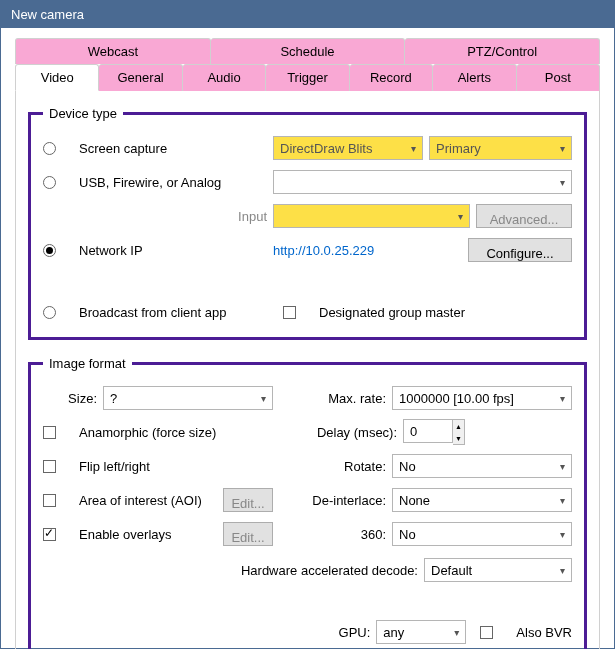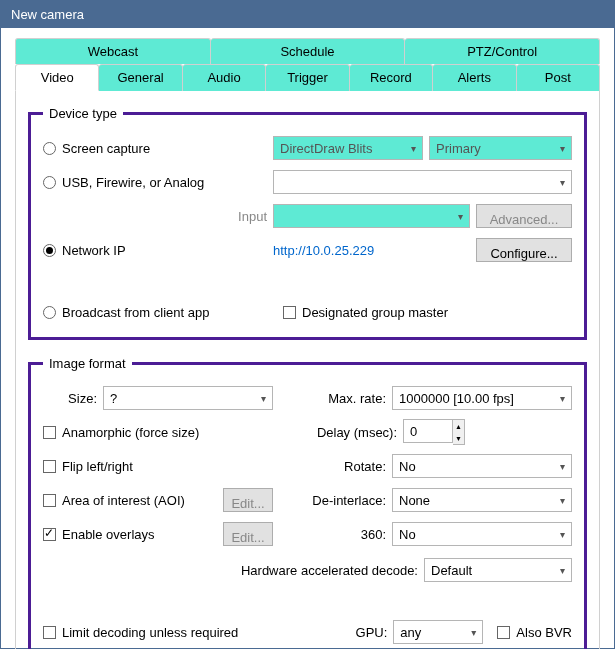--- a/index.html
+++ b/index.html
@@ -2,38 +2,38 @@
 <html><head>
 <meta charset="utf-8">
 <style>
   * { box-sizing: border-box; font-family: "Segoe UI", Tahoma, sans-serif; font-size: 13px; }
   body { margin: 0; background: #fff; }
   .window { width: 615px; height: 649px; display: flex; flex-direction: column; border: 1px solid #4a6a92; }
   .titlebar { background: #4a6a92; color: #fff; padding: 6px 10px; font-size: 12px; }
   .content { flex: 1; padding: 10px 14px 0 14px; display: flex; flex-direction: column; }
   .tabs { position: relative; }
   .tabs-row { display: flex; }
-  .tabs-row .tab { flex: 1; text-align: center; padding: 5px 0; border: 1px solid #d0d0d0; border-bottom: none; background: #5eead4; cursor: pointer; }
+  .tabs-row .tab { flex: 1; text-align: center; padding: 5px 0; border: 1px solid #d0d0d0; border-bottom: none; background: #f9a8d4; cursor: pointer; }
   .tabs-row.top .tab { border-top-left-radius: 3px; border-top-right-radius: 3px; }
   .tabs-row.bottom .tab { border-top-left-radius: 3px; border-top-right-radius: 3px; }
   .tabs-row .tab + .tab { border-left: none; }
   .tabs-row .tab.active { background: #fff; border-bottom: 1px solid #fff; position: relative; z-index: 2; }
   .tab-body { border: 1px solid #d0d0d0; border-top: none; margin-top: -1px; padding: 16px 12px 12px 12px; flex: 1; }
   fieldset { border: 3px solid #4c1d95; margin: 0 0 16px 0; padding: 14px 12px 12px 12px; }
   legend { padding: 0 6px; color: #000; }
   .row { display: flex; align-items: center; margin-bottom: 8px; min-height: 26px; }
   .row:last-child { margin-bottom: 0; margin-top: 36px; }
-  .radio-lbl, .check-lbl { display: flex; align-items: center; gap: 6px; }
+  .radio-lbl, .check-lbl { display: flex; align-items: center; gap: 23px; }
   .radio-dot { width: 13px; height: 13px; border: 1px solid #666; border-radius: 50%; position: relative; background:#fff;}
   .radio-dot.checked::after { content:""; position:absolute; width:7px; height:7px; background:#000; border-radius:50%; top:2px; left:2px; }
   .chk { width: 13px; height: 13px; border: 1px solid #666; background:#fff; position:relative; }
   .chk.checked::after { content:"✓"; position:absolute; top:-3px; left:0; font-size:12px; }
   .combo, .textin, .btn { height: 24px; }
   .combo { border: 1px solid #b5b5b5; background: #fff; display:flex; align-items:center; justify-content:space-between; padding: 0 6px; }
-  .combo.disabled { background:#5eead4; color:#555; border-color:#b5b5b5;}
+  .combo.disabled { background:#fde047; color:#555; border-color:#b5b5b5;}
   .combo .caret { font-size:10px; color:#555; }
   .textin { border:1px solid #b5b5b5; padding:0 6px; display:flex; align-items:center; background:#fff;}
   .btn { border:1px solid #adadad; background:#e1e1e1; padding: 0 12px; display:inline-flex; align-items:flex-end; justify-content:center; cursor:pointer;}
   .btn.disabled { color:#888; }
   .btn.primary { border:2px solid #0078d7; background:#e1e1e1; }
   .link { color:#0066cc; cursor:pointer;}
   .lbl-right { text-align:right; padding-right:6px; }
   .disabled-text { color:#888; }
   .spinner { display:flex; }
   .spinner .textin { width:50px; }
@@ -113,21 +113,21 @@
         </div>
 
         <div class="row">
           <div style="width:230px" class="radio-lbl">
             <span class="radio-dot checked"></span>
             <span>Network IP</span>
           </div>
           <div style="flex:1">
             <span class="link">http://10.0.25.229</span>
           </div>
-          <div class="btn" style="width:96px">
+          <div class="btn" style="width:104px">
               <span>Configure...</span>
             </div>
         </div>
 
         <div class="row">
           <div style="width:240px" class="radio-lbl">
             <span class="radio-dot"></span>
             <span>Broadcast from client app</span>
           </div>
           <div class="check-lbl">
@@ -215,24 +215,20 @@
 
         <div class="row" style="margin-top:10px">
           <div style="flex:1" class="lbl-right">Hardware accelerated decode:</div>
           <div class="combo" style="width:148px">
             <span>Default</span>
               <span class="caret">▾</span>
           </div>
         </div>
 
         <div class="row">
-          <div style="width:260px" class="check-lbl">
-            <span class="chk"></span>
-            <span>Limit decoding unless required</span>
-          </div>
           <div style="flex:1" class="lbl-right">GPU:</div>
           <div class="combo" style="width:90px">
             <span>any</span>
               <span class="caret">▾</span>
           </div>
           <div style="width:14px"></div>
           <div class="check-lbl">
             <span class="chk"></span>
             <span>Also BVR</span>
           </div>

